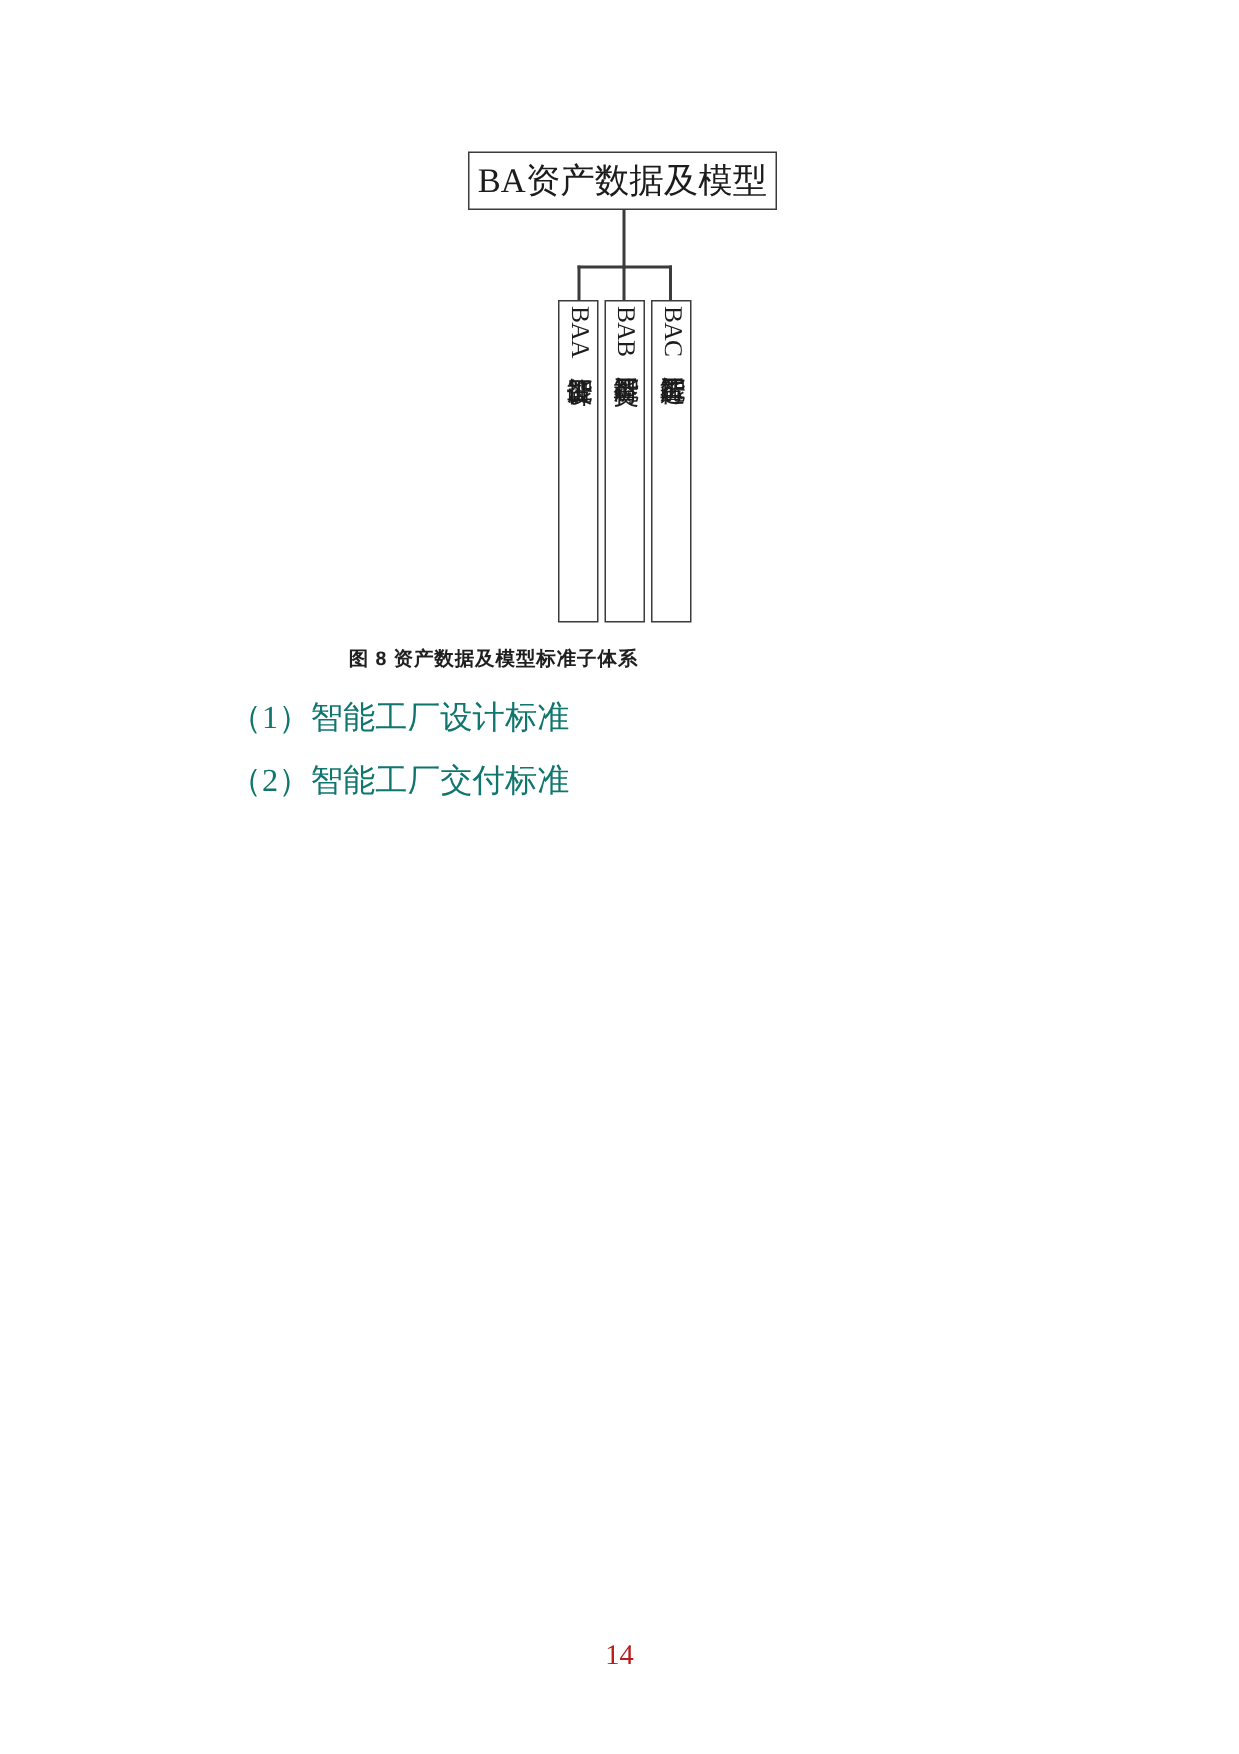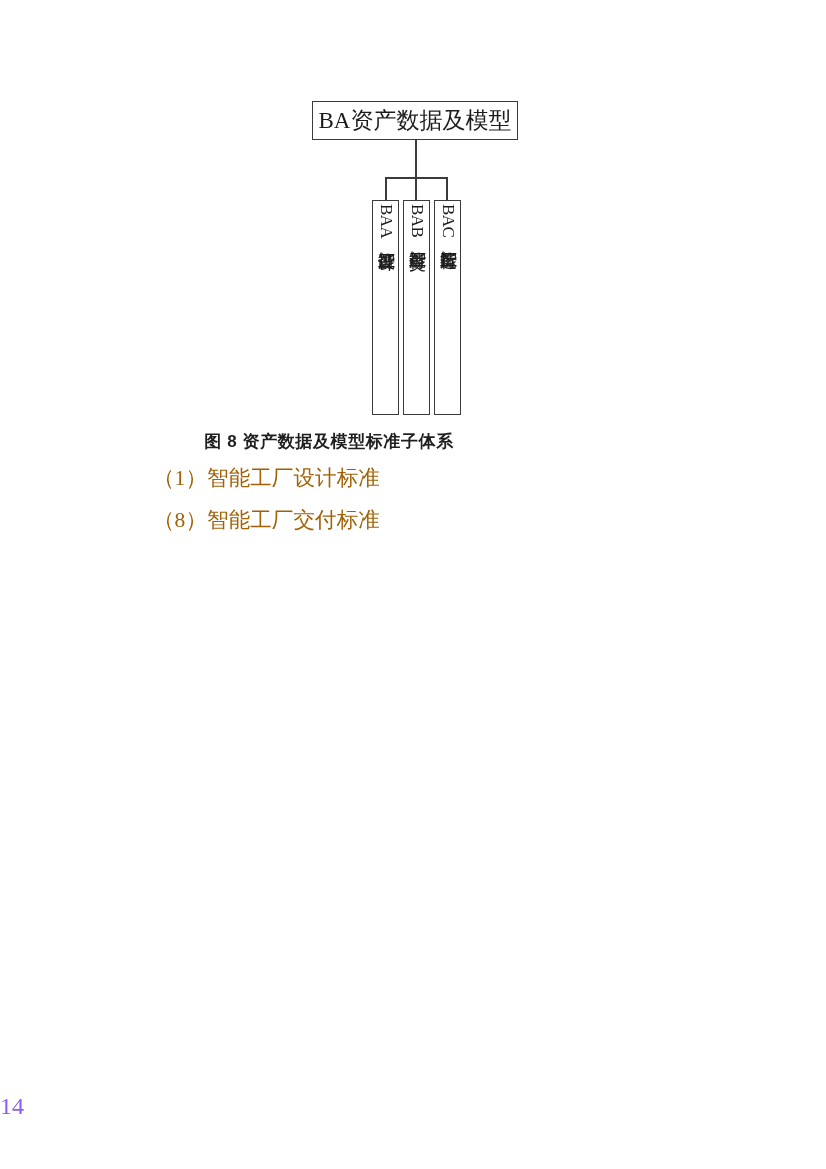--- a/index.html
+++ b/index.html
@@ -101,54 +101,54 @@
     letter-spacing: -0.5px;
   }
 
   .fig-caption {
     position: absolute;
     left: 0;
     top: 430px;
     width: 658px;
     text-align: center;
     font-family: "Liberation Sans", "DejaVu Sans", sans-serif;
-    font-size: 17px;
+    font-size: 13px;
     font-weight: bold;
     color: #1f1f1f;
     letter-spacing: 0.6px;
   }
 
   
   .body-text {
     position: absolute;
     left: 110px;
     top: 458px;
     width: 604px;
   }
   p.para {
     margin: 0;
     font-size: 21.5px;
     line-height: 41.5px;
     text-align: justify;
     text-justify: inter-ideograph;
     letter-spacing: 0.1px;
-    color: #a16207;
+    color: #0f766e;
     font-family: "Liberation Serif", "DejaVu Serif", serif;
   }
   p.indent { text-indent: 2em; }
   p.heading { text-indent: 2em; }
 
   .page-number {
     position: absolute;
     left: 0;
     top: 1093px;
     width: 826px;
-    text-align: left;
-    font-size: 24px;
-    color: #8b5cf6;
+    text-align: center;
+    font-size: 19px;
+    color: #b91c1c;
     font-family: "Liberation Serif", "DejaVu Serif", serif;
   }
 </style>
 </head>
 <body>
 
 <div id="page">
 
   <div class="figure">
 
@@ -184,20 +184,20 @@
 
     </div>
 
     <div class="fig-caption">图 8  资产数据及模型标准子体系</div>
   </div>
 
   <div class="body-text">
 
     <p class="para heading">（1）智能工厂设计标准</p>
 
-    <p class="para heading">（8）智能工厂交付标准</p>
+    <p class="para heading">（2）智能工厂交付标准</p>
 
 
   </div>
 
   <div class="page-number">14</div>
 
 </div>
 
 </body></html>

